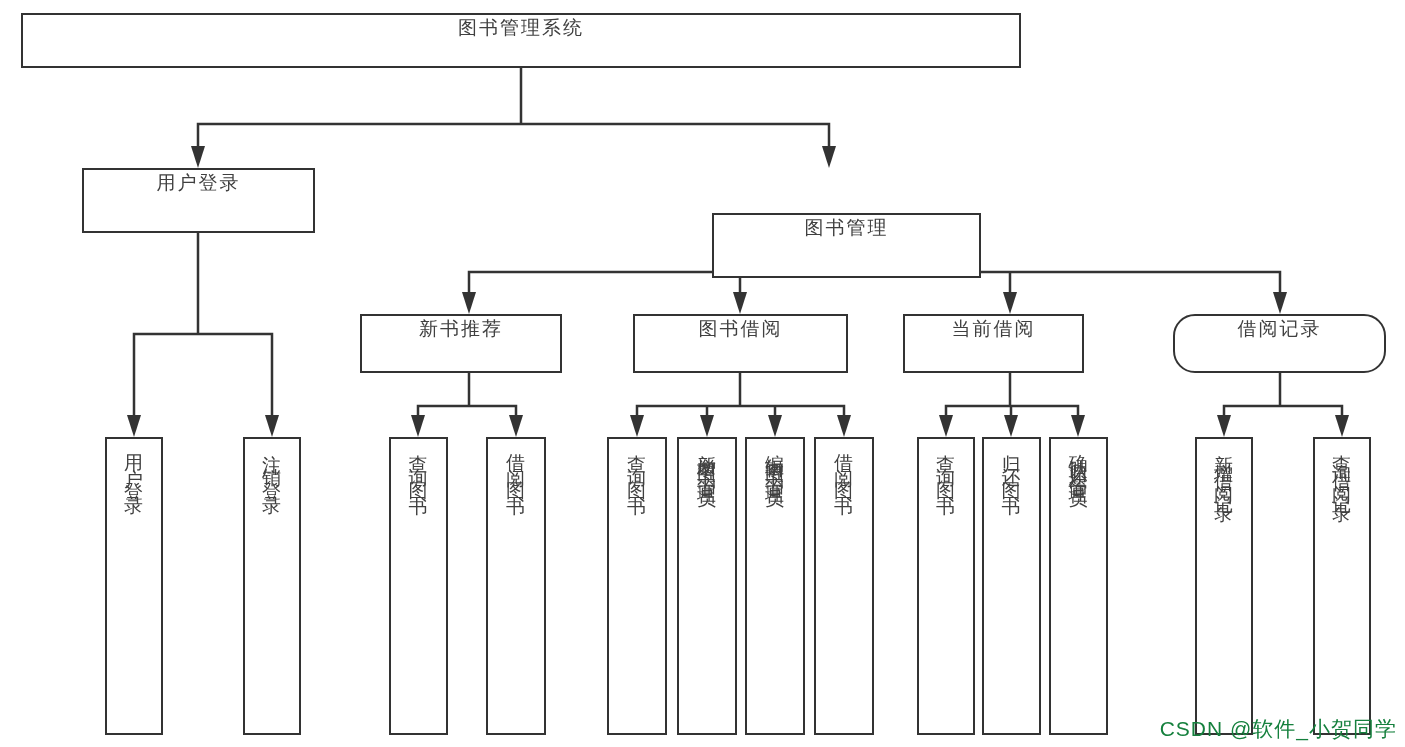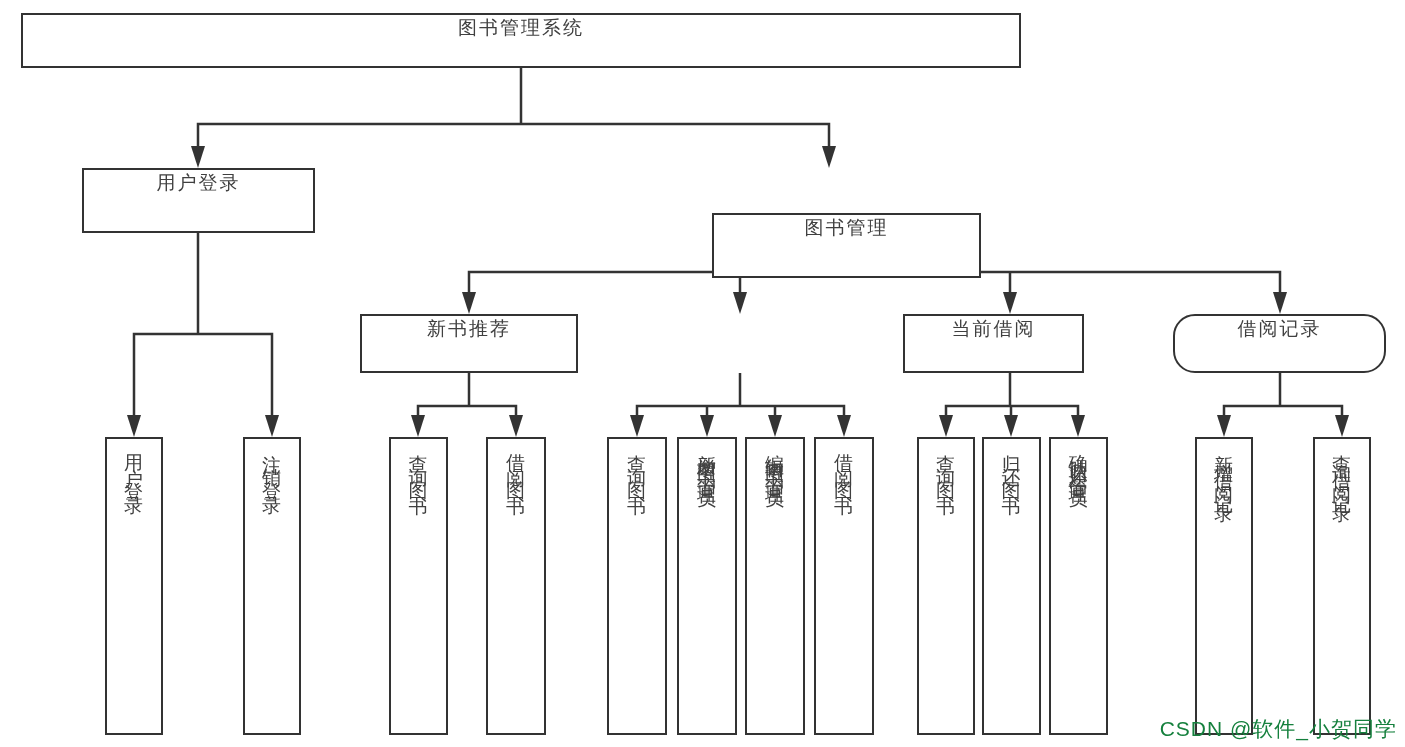--- a/index.html
+++ b/index.html
@@ -110,22 +110,25 @@
     <span class="hlabel">图书管理系统</span>
   </div>
 
   <div class="box" style="left:82px;top:168px;width:233px;height:65px;">
     <span class="hlabel">用户登录</span>
   </div>
   <div class="box" style="left:712px;top:168px;width:269px;height:65px;margin-top:45px;">
     <span class="hlabel">图书管理</span>
   </div>
 
-  <div class="box" style="left:360px;top:314px;width:218px;height:59px;">
+  <div class="box" style="left:360px;top:314px;width:202px;height:59px;">
     <span class="hlabel">新书推荐</span>
+  </div>
+  <div class="box" style="left:633px;top:314px;width:215px;height:59px;">
+    <span class="hlabel">图书借阅</span>
   </div>
   <div class="box" style="left:903px;top:314px;width:181px;height:59px;">
     <span class="hlabel">当前借阅</span>
   </div>
   <div class="box" style="left:1173px;top:314px;width:213px;height:59px;border-radius:22px;">
     <span class="hlabel">借阅记录</span>
   </div>
 
   <div class="box leaf" style="left:105px;top:437px;width:58px;height:298px;">
     <span class="sp-wide">用户登录</span>

